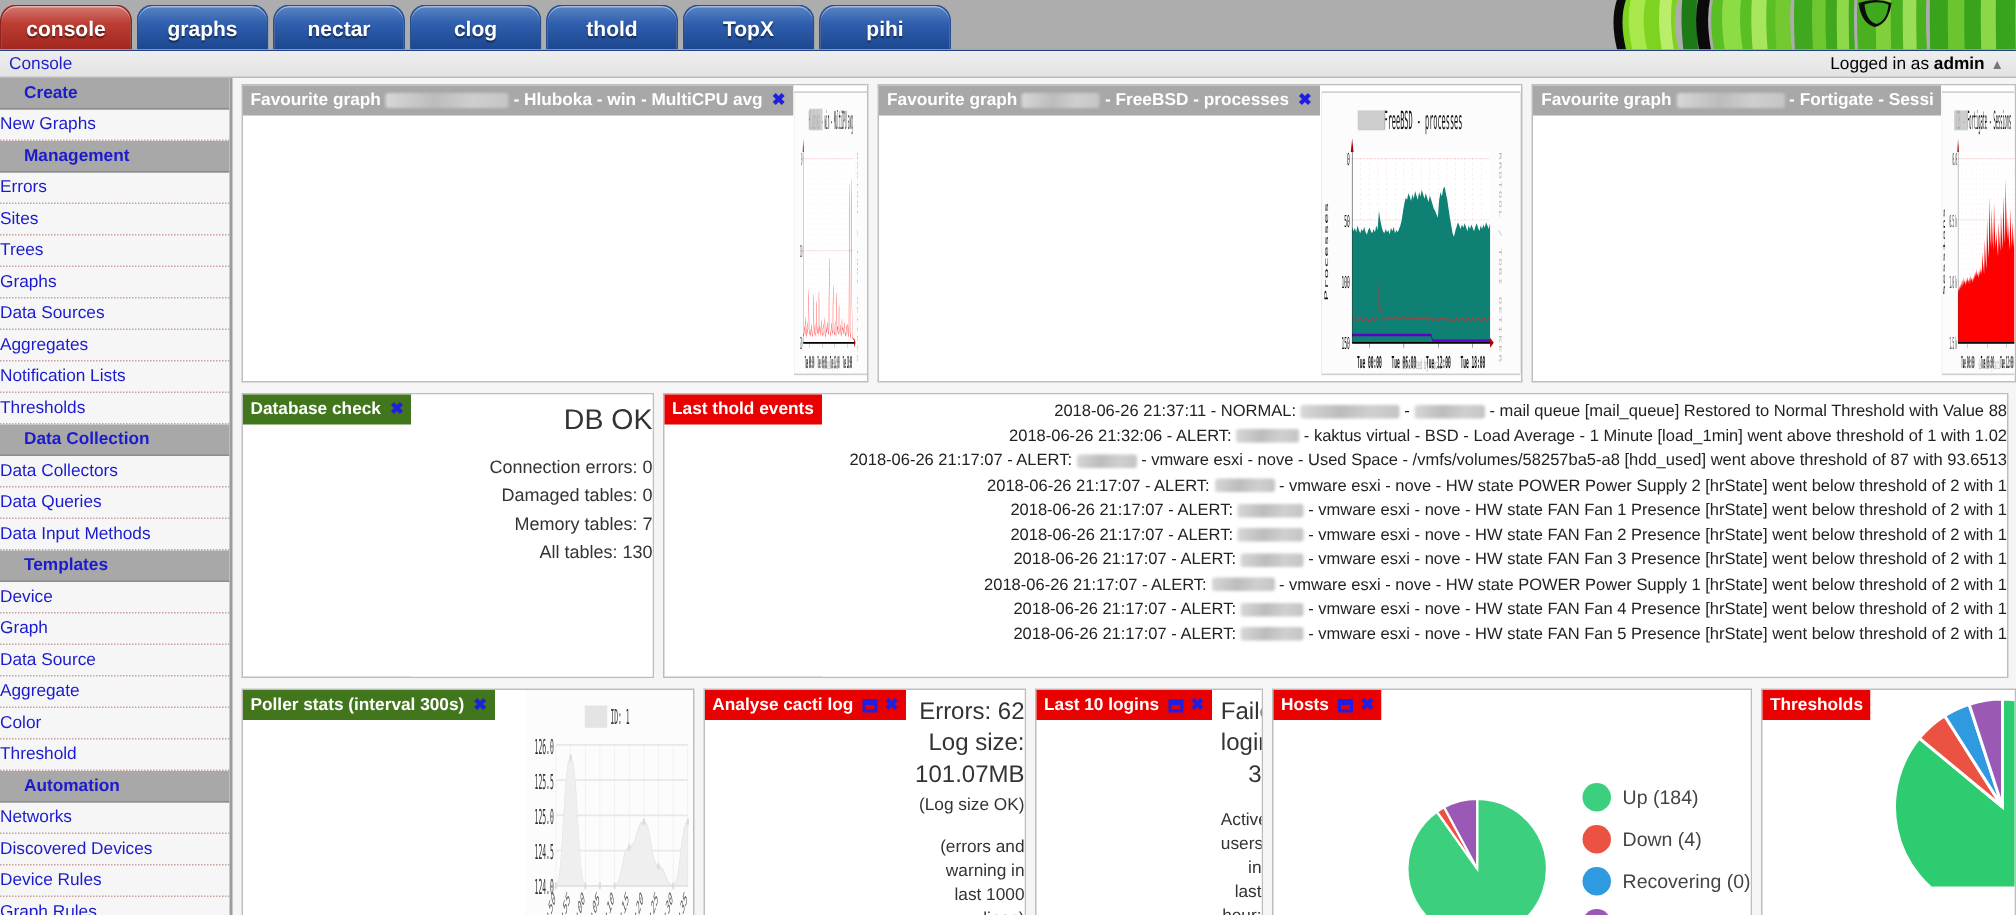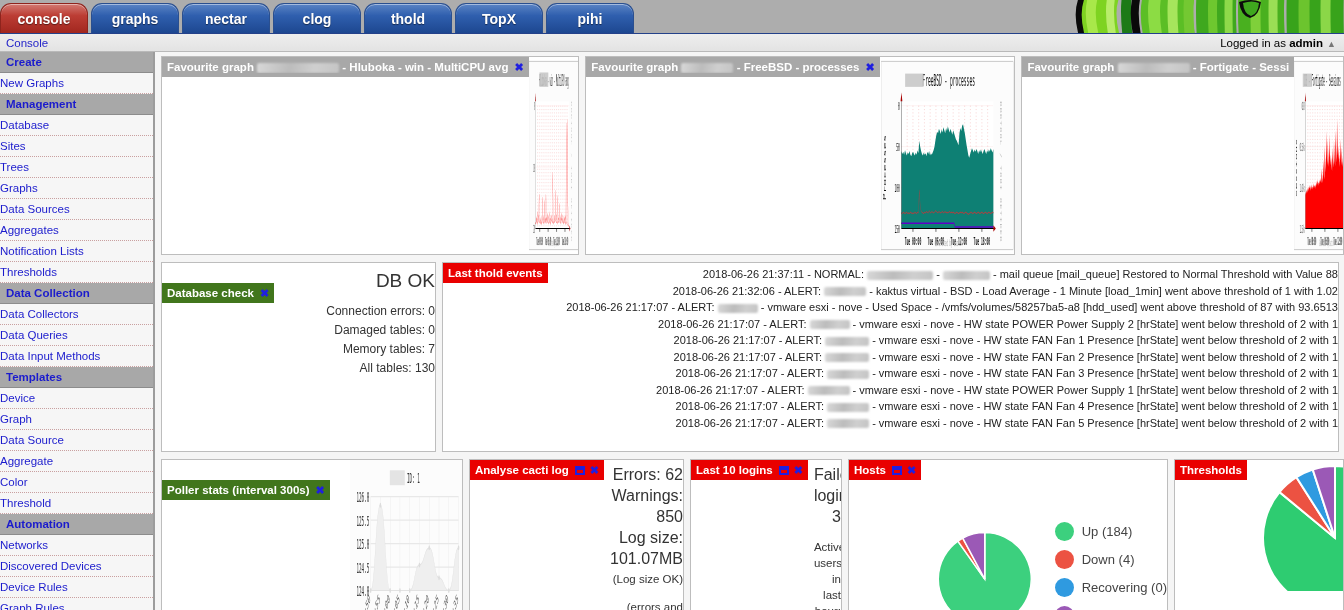--- a/index.html
+++ b/index.html
@@ -46,41 +46,41 @@
   
   #page { display:flex; height:558px; }
 
   
   #sidebar {
     width:155px; flex:0 0 155px; background:#f6f6f6;
     border-right:2px solid #9c9c9c; overflow:hidden;
   }
   .nav-head {
     background:#a8a8a8; color:#1b1bcd; font-weight:bold;
-    font-size:11.5px; padding:2px 0 2px 6px; line-height:16px;
+    font-size:11.5px; padding:2px 0 2px 16px; line-height:16px;
     border-bottom:1px solid #8c8c8c;
   }
   .nav-item {
     color:#1b1bcd; font-size:11.5px; line-height:18px;
     padding:1px 0 1px 0px;
     border-bottom:1px dotted #c9a0a0; cursor:pointer;
   }
 
   
   #content { flex:1; padding:4px 0 0 6px; overflow:hidden; }
   .row { display:flex; gap:6px; margin-bottom:7px; }
 
   .panel { background:#fff; border:1px solid #bdbdbd; display:flex; flex-direction:row; }
   .panel-head {
     height:20px; display:flex; align-items:center; justify-content:space-between;
     padding:0 5px; font-weight:bold; font-size:11.5px; color:#fff;
     white-space:nowrap; overflow:hidden;
   }
   .panel-head.grey  { background:#a8a8a8; color:#fff; }
-  .panel-head.green { background:#41761c;margin-top:20px; }
+  .panel-head.green { background:#41761c; }
   .panel-head.red   { background:#e90000; }
   .head-title { overflow:hidden; text-overflow:ellipsis; }
   .head-ctrls { display:flex; gap:5px; align-items:center; flex:0 0 auto; padding-left:6px; }
   .ctrl { color:#1f1fe0; font-size:11px; font-weight:bold; cursor:pointer; line-height:1; }
   .ctrl.box {
     width:10px; height:9px; border:2px solid #1f1fe0; border-top-width:4px;
     display:inline-block;
   }
   .panel-body { flex:1; overflow:hidden; position:relative; background:#fff;text-align:right; }
 
@@ -163,21 +163,21 @@
     <span>Logged in as </span><b>admin</b><span class="caret-up">▲</span>
   </span>
 </div>
 
 <div id="page">
 
   <div id="sidebar">
       <div class="nav-head">Create</div>
       <div class="nav-item">New Graphs</div>
       <div class="nav-head">Management</div>
-      <div class="nav-item">Database</div>
+      <div class="nav-item">Errors</div>
       <div class="nav-item">Sites</div>
       <div class="nav-item">Trees</div>
       <div class="nav-item">Graphs</div>
       <div class="nav-item">Data Sources</div>
       <div class="nav-item">Aggregates</div>
       <div class="nav-item">Notification Lists</div>
       <div class="nav-item">Thresholds</div>
       <div class="nav-head">Data Collection</div>
       <div class="nav-item">Data Collectors</div>
       <div class="nav-item">Data Queries</div>
@@ -493,21 +493,20 @@
       <div class="panel" style="width:218px;height:179px;">
         <div class="panel-head red">
           <span class="head-title">Analyse cacti log</span>
           <span class="head-ctrls">
             <span class="ctrl box"></span>
             <span class="ctrl">✖</span>
           </span>
         </div>
         <div class="panel-body">
           <div class="bigtext" style="font-size:16px;line-height:21px;padding-top:4px;">Errors: 62</div>
-          <div class="bigtext" style="font-size:16px;line-height:21px;padding-top:0;">Warnings: 850</div>
           <div class="bigtext" style="font-size:16px;line-height:21px;padding-top:0;">Log size: 101.07MB</div>
           <div class="smalltext">(Log size OK)</div>
           <div style="height:10px"></div>
           <div class="smalltext">(errors and warning in last 1000 lines)</div>
         </div>
       </div>
 
       <div class="panel" style="width:152px;height:152px;">
         <div class="panel-head red">
           <span class="head-title">Last 10 logins</span>

